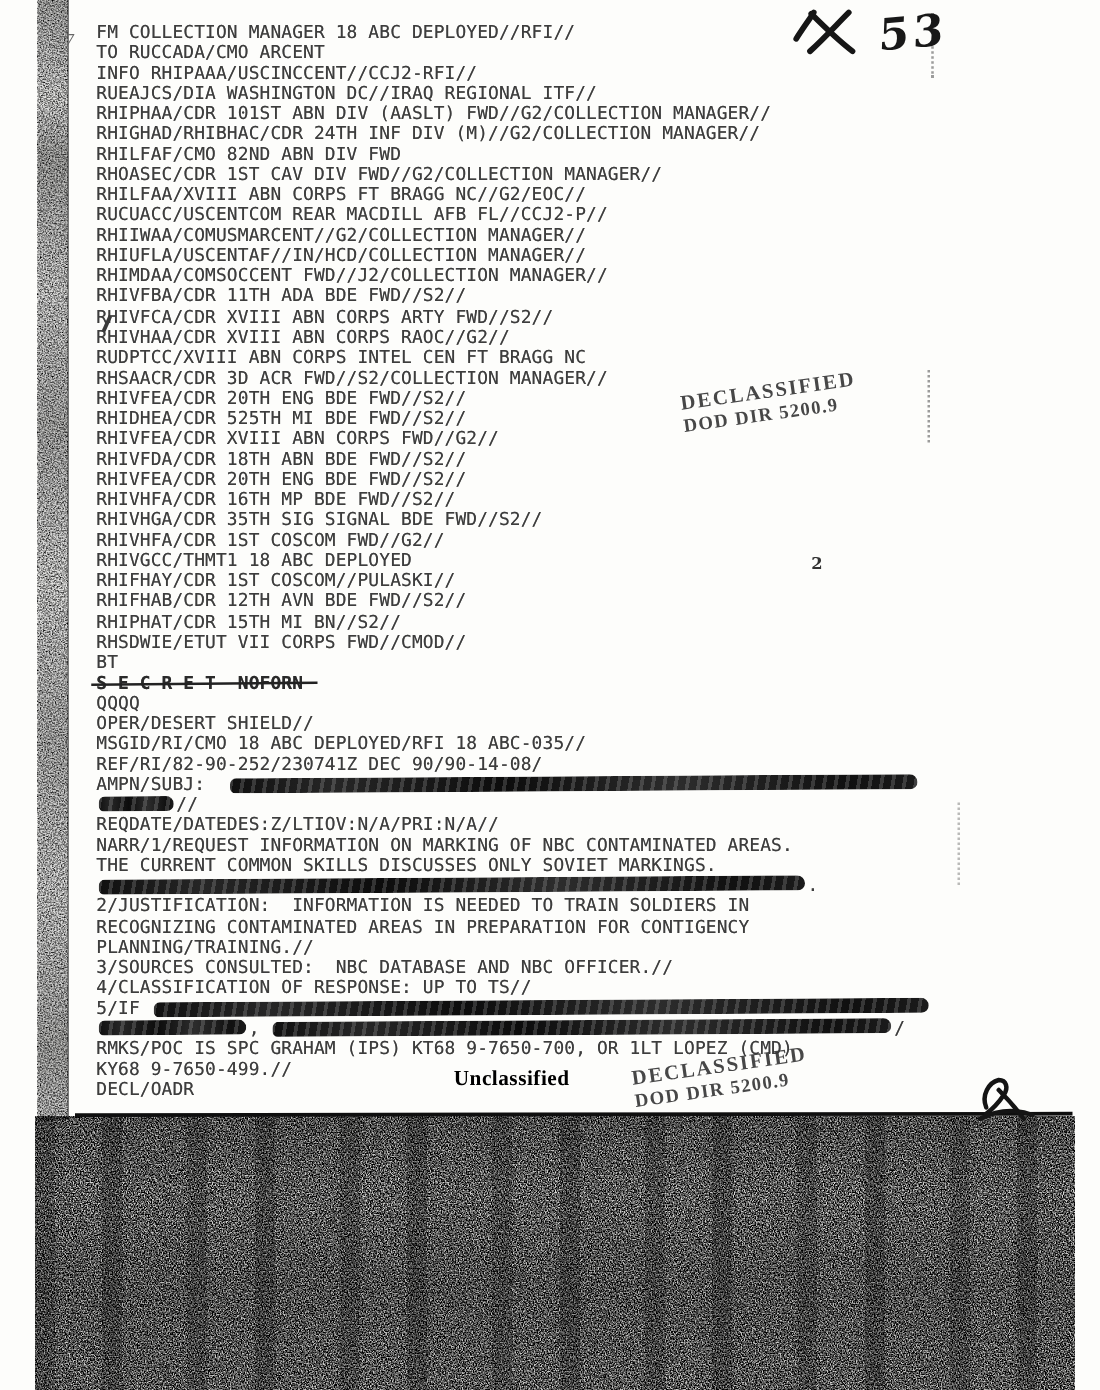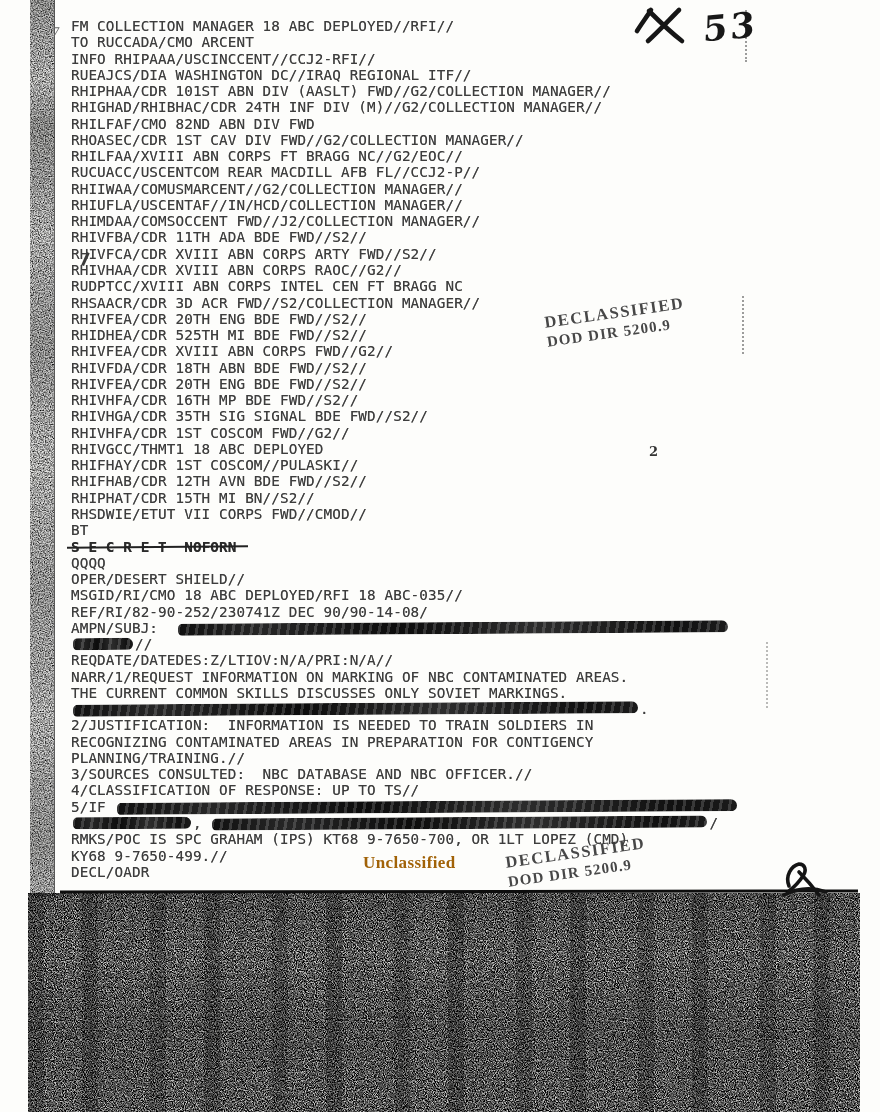--- a/index.html
+++ b/index.html
@@ -1,42 +1,42 @@
 <!DOCTYPE html>
 <html><head>
 <meta charset="utf-8">
 <title>Document</title>
 <style>
   html,body{margin:0;padding:0;}
   body{width:880px;height:1112px;overflow:hidden;background:#ffffff;}
   .page{position:relative;width:880px;height:1112px;background:#fdfdfb;font-family:"DejaVu Sans Mono",monospace;}
 
   
-  .doc{position:absolute;left:71px;top:18px;z-index:5;color:#3d3d3d;
+  .doc{position:absolute;left:77px;top:18px;z-index:5;color:#3d3d3d;
        font-size:14.3px;line-height:16.27px;white-space:pre;
        text-shadow:0 0 .5px rgba(70,70,70,.7);}
   .line{height:16.27px;}
   .txt{letter-spacing:.1px;}
   .redact{display:inline-block;height:12px;vertical-align:-1px;margin:0 2px;
       background:
         repeating-linear-gradient(100deg, rgba(255,255,255,.16) 0 3px, rgba(255,255,255,0) 3px 9px),
         linear-gradient(90deg,#101010,#262626 15%,#0c0c0c 40%,#2c2c2c 65%,#101010 90%,#1b1b1b);
       border-radius:7px 9px 8px 6px;transform:rotate(-.35deg);}
   .swrap{position:relative;font-weight:600;color:#2a2a2a;}
   .swrap::after{content:"";position:absolute;left:-4px;right:-12px;top:7px;height:2.4px;
       background:#222;transform:rotate(-.5deg);}
 
   
   .stamp{position:absolute;z-index:6;color:#383838;font-family:"Liberation Serif",serif;
       font-weight:700;transform:rotate(-8deg);opacity:.92;}
   .stamp .s1{font-size:16.5px;letter-spacing:1.6px;}
   .stamp .s2{font-size:15px;letter-spacing:1.1px;margin-top:1px;}
   .stamp1{left:545px;top:303px;}
   .stamp2{left:506px;top:843px;}
-  .unclassified{position:absolute;left:363px;top:853px;z-index:6;color:#a16207;
+  .unclassified{position:absolute;left:363px;top:853px;z-index:6;color:#000000;
       font-family:"Liberation Serif",serif;font-weight:700;font-size:17px;letter-spacing:.4px;}
 
   
   .hand{position:absolute;z-index:7;color:#181818;font-family:"DejaVu Serif",serif;}
   .pagenum{left:703px;top:6px;font-size:35px;font-weight:700;
       transform:rotate(-5deg) skewX(-7deg);letter-spacing:3px;}
   .marginnote{left:649px;top:444px;font-size:13px;font-weight:700;color:#333;}
   .cornermark{left:52px;top:25px;font-size:12px;color:#666;transform:skewX(-10deg);}
   .tickmark{position:absolute;left:84px;top:252px;width:2.5px;height:14px;background:#3a3a3a;
       transform:rotate(24deg);z-index:7;}

